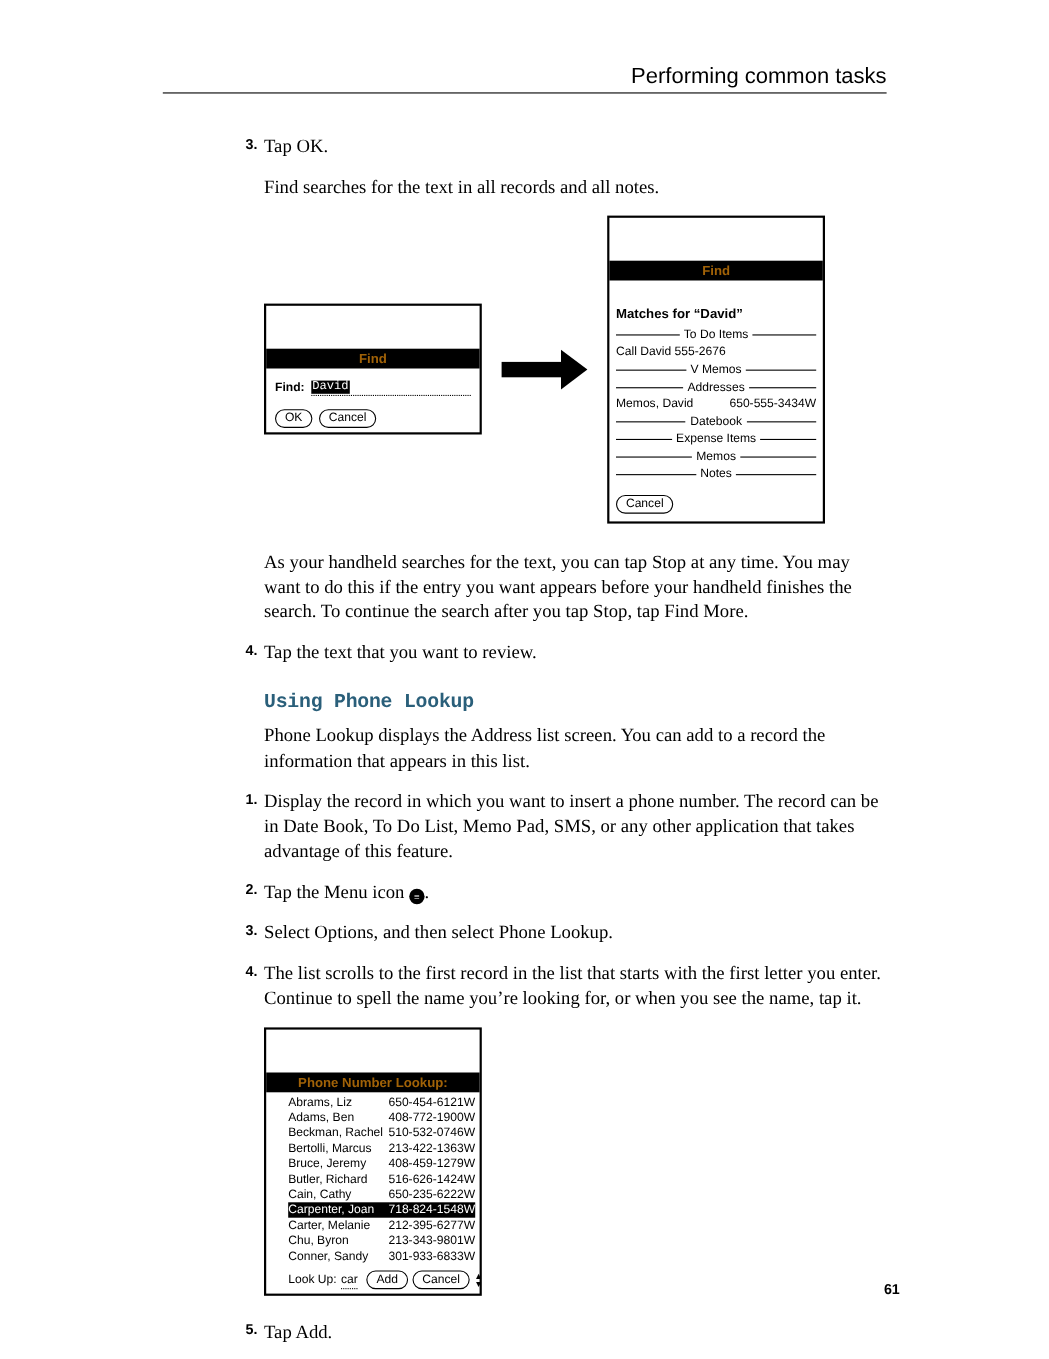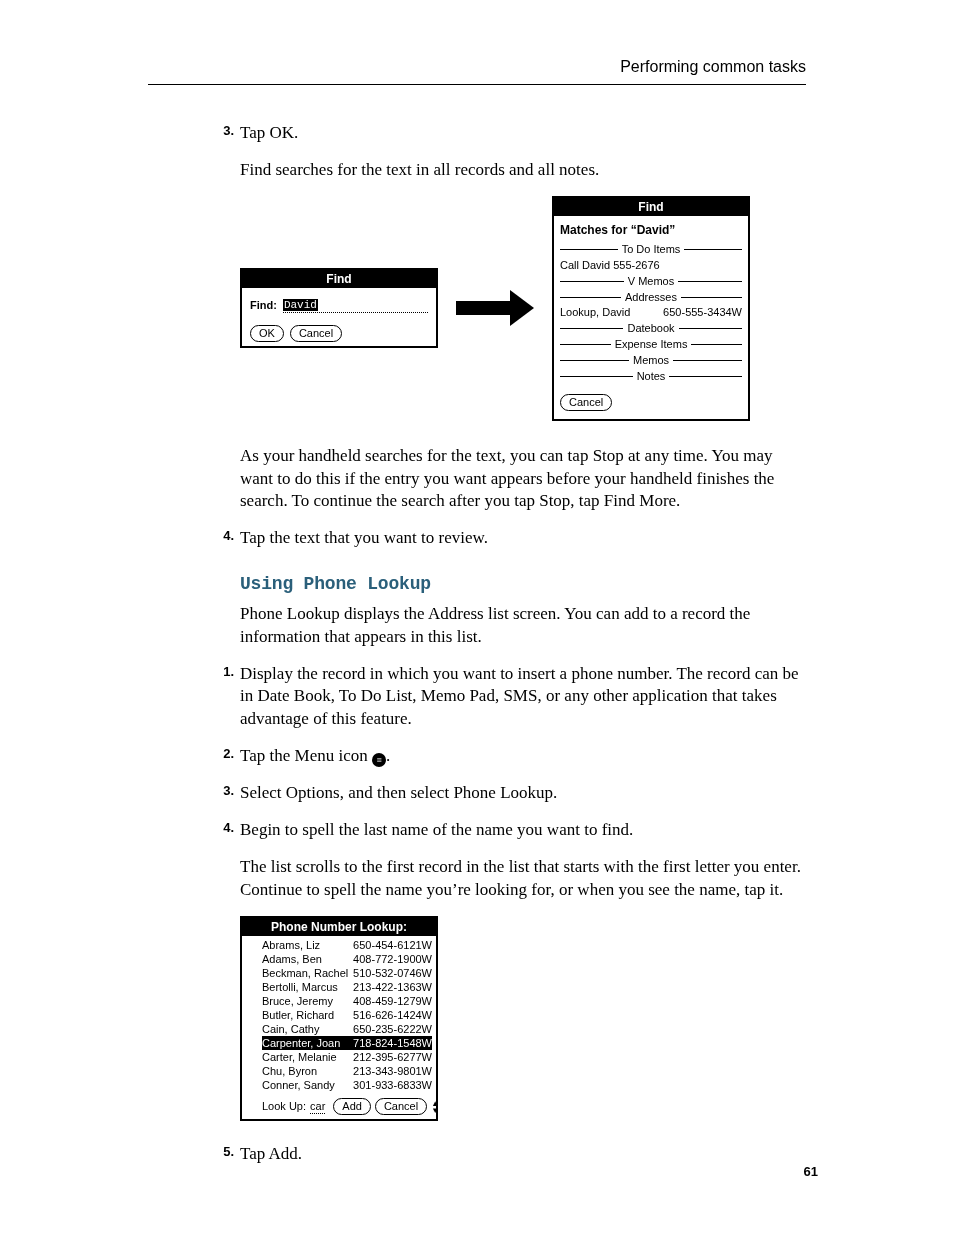--- a/index.html
+++ b/index.html
@@ -4,21 +4,21 @@
 <style>
   html,body{margin:0;padding:0;background:#fff;}
   .page{
     width:954px;height:1235px;
     position:relative;
     font-family:"Palatino Linotype","Book Antiqua",Palatino,serif;
     color:#000;
   }
   .running-head{
     position:absolute;top:58px;right:148px;
-    font-family:Arial,Helvetica,sans-serif;font-size:16px;
+    font-family:Arial,Helvetica,sans-serif;font-size:20px;
   }
   .rule{
     position:absolute;left:148px;right:148px;top:84px;
     border-top:1px solid #000;height:0;
   }
   .content{
     position:absolute;left:240px;right:148px;top:122px;
     font-size:17px;line-height:1.35;
   }
   .content p{margin:0 0 14px 0;}
@@ -48,22 +48,22 @@
   
   .pill{
     border:1px solid #000;border-radius:9px;
     font-family:Arial,Helvetica,sans-serif;font-size:11px;
     padding:0 8px;line-height:15px;display:inline-block;background:#fff;
   }
   .palm-sans{font-family:Arial,Helvetica,sans-serif;font-size:11px;}
   .palm-bold{font-weight:bold;}
   .titlebar{
     display:flex;align-items:center;justify-content:center;
-    background:#000;color:#ffffff;height:18px;
-    font-family:Arial,Helvetica,sans-serif;font-size:12px;font-weight:bold;
+    background:#000;color:#a16207;height:18px;
+    font-family:Arial,Helvetica,sans-serif;font-size:12px;font-weight:bold;margin-top:39px;
   }
   
   .find-dialog{
     width:194px;border:2px solid #000;background:#fff;
   }
   .find-body{padding:10px 8px 4px 8px;}
   .find-line{display:flex;align-items:center;gap:6px;margin-bottom:12px;}
   .find-input{
     flex:1;border:none;border-bottom:1px dotted #000;height:14px;position:relative;
     font-family:Liberation Mono, monospace;font-size:11px;
@@ -72,21 +72,21 @@
   .find-buttons{display:flex;gap:6px;}
   
   .arrow-wrap{display:flex;align-items:center;}
   .arrow-shaft{width:54px;height:14px;background:#000;}
   .arrow-head{
     width:0;height:0;border-top:18px solid transparent;
     border-bottom:18px solid transparent;border-left:24px solid #000;
   }
   
   .results-dialog{width:194px;border:2px solid #000;background:#fff;}
-  .results-body{padding:4px 6px 6px 6px;}
+  .results-body{padding:20px 6px 6px 6px;}
   .matches{font-family:Arial,Helvetica,sans-serif;font-size:12px;font-weight:bold;margin:2px 0 4px 0;}
   .divider{
     display:flex;align-items:center;gap:4px;
     font-family:Arial,Helvetica,sans-serif;font-size:11px;
     margin:1px 0;
   }
   .divider::before,.divider::after{
     content:"";flex:1;border-top:1px solid #000;height:0;
   }
   .res-line{font-family:Arial,Helvetica,sans-serif;font-size:11px;margin:0;white-space:nowrap;}
@@ -164,21 +164,21 @@
               <span>To Do Items</span>
             </div>
           <div class="res-line">Call David 555-2676</div>
           <div class="divider">
               <span>V Memos</span>
             </div>
           <div class="divider">
               <span>Addresses</span>
             </div>
           <div class="res-line cols">
-            <span>Lookup, David</span>
+            <span>Memos, David</span>
             <span>650-555-3434W</span>
           </div>
           <div class="divider">
               <span>Datebook</span>
             </div>
           <div class="divider">
               <span>Expense Items</span>
             </div>
           <div class="divider">
               <span>Memos</span>
@@ -213,21 +213,20 @@
       <span class="step-text">
         <span>Tap the Menu icon </span><span class="menu-icon">≡</span><span>.</span>
       </span>
     </div>
     <div class="step">
       <span class="gutter-num">3.</span>
       <span class="step-text">Select Options, and then select Phone Lookup.</span>
     </div>
     <div class="step">
       <span class="gutter-num">4.</span>
-      <span class="step-text">Begin to spell the last name of the name you want to find.</span>
     </div>
     <p class="follow">The list scrolls to the first record in the list that starts with the first letter you enter. Continue to spell the name you’re looking for, or when you see the name, tap it.</p>
 
     <div class="phone-lookup">
       <div class="titlebar">Phone Number Lookup:</div>
       <div class="pl-body" id="pl-rows">
           <div class="pl-row">
             <span>Abrams, Liz</span>
             <span>650-454-6121W</span>
           </div>

